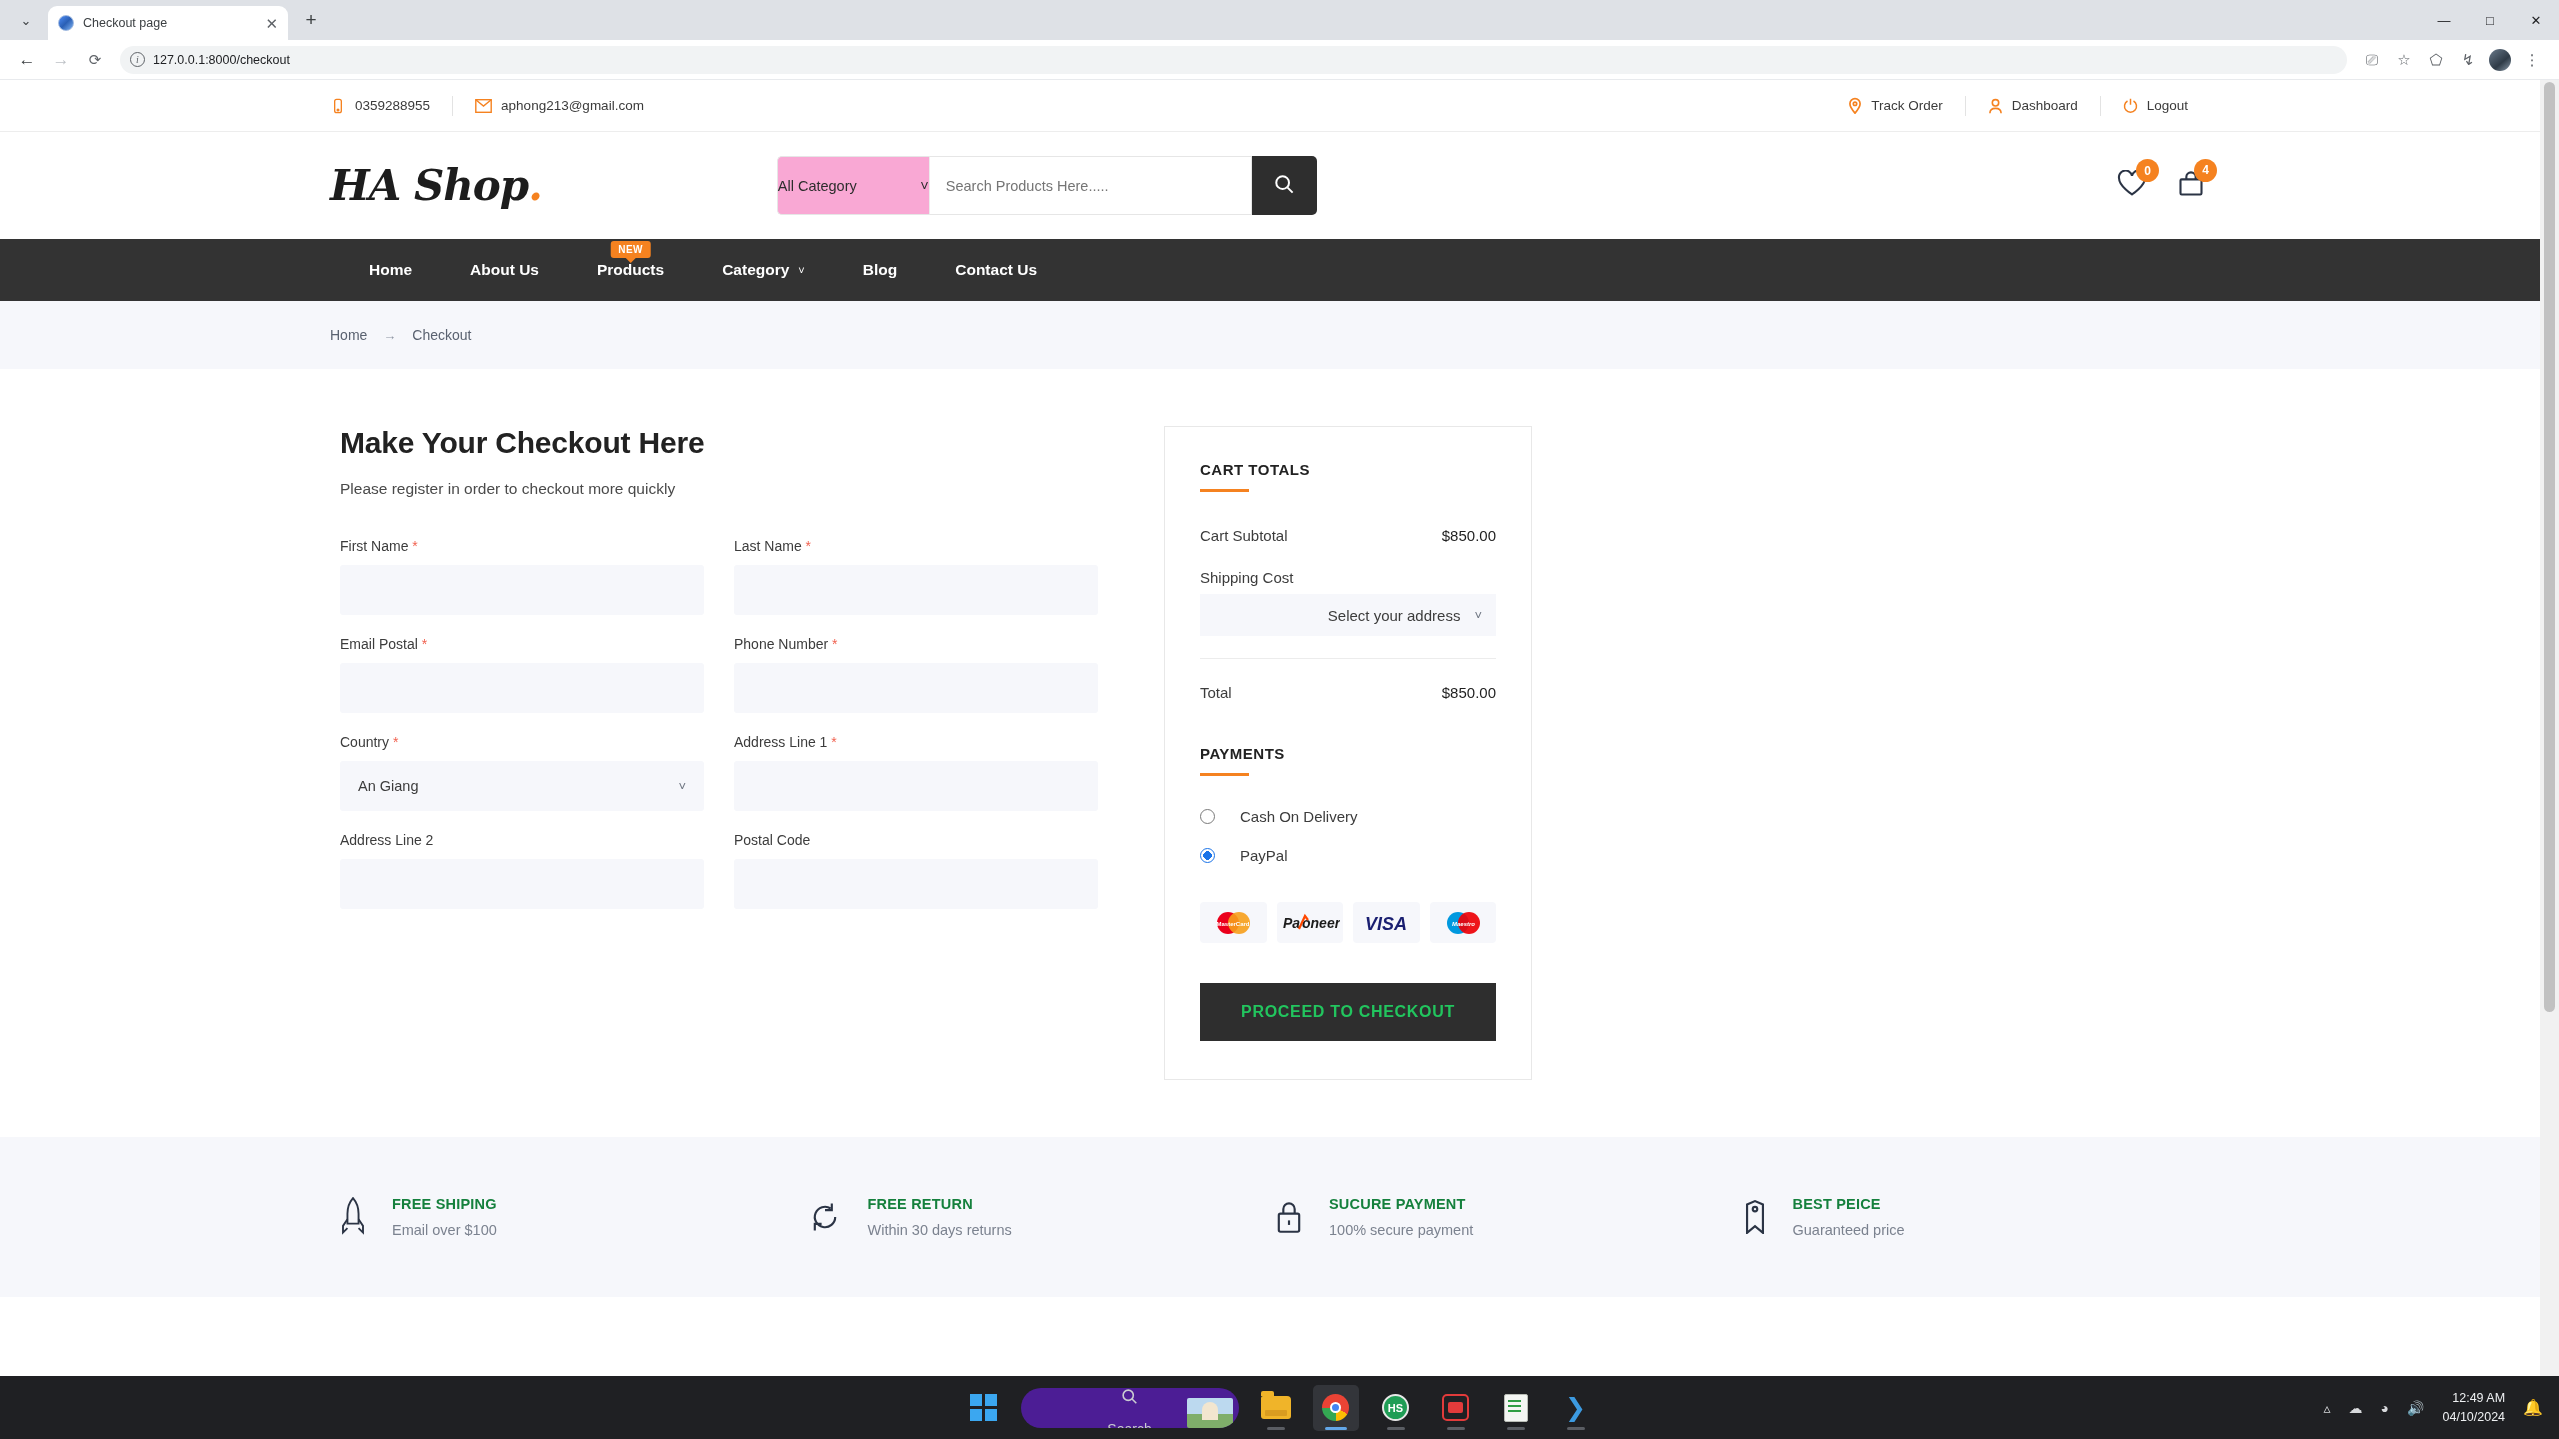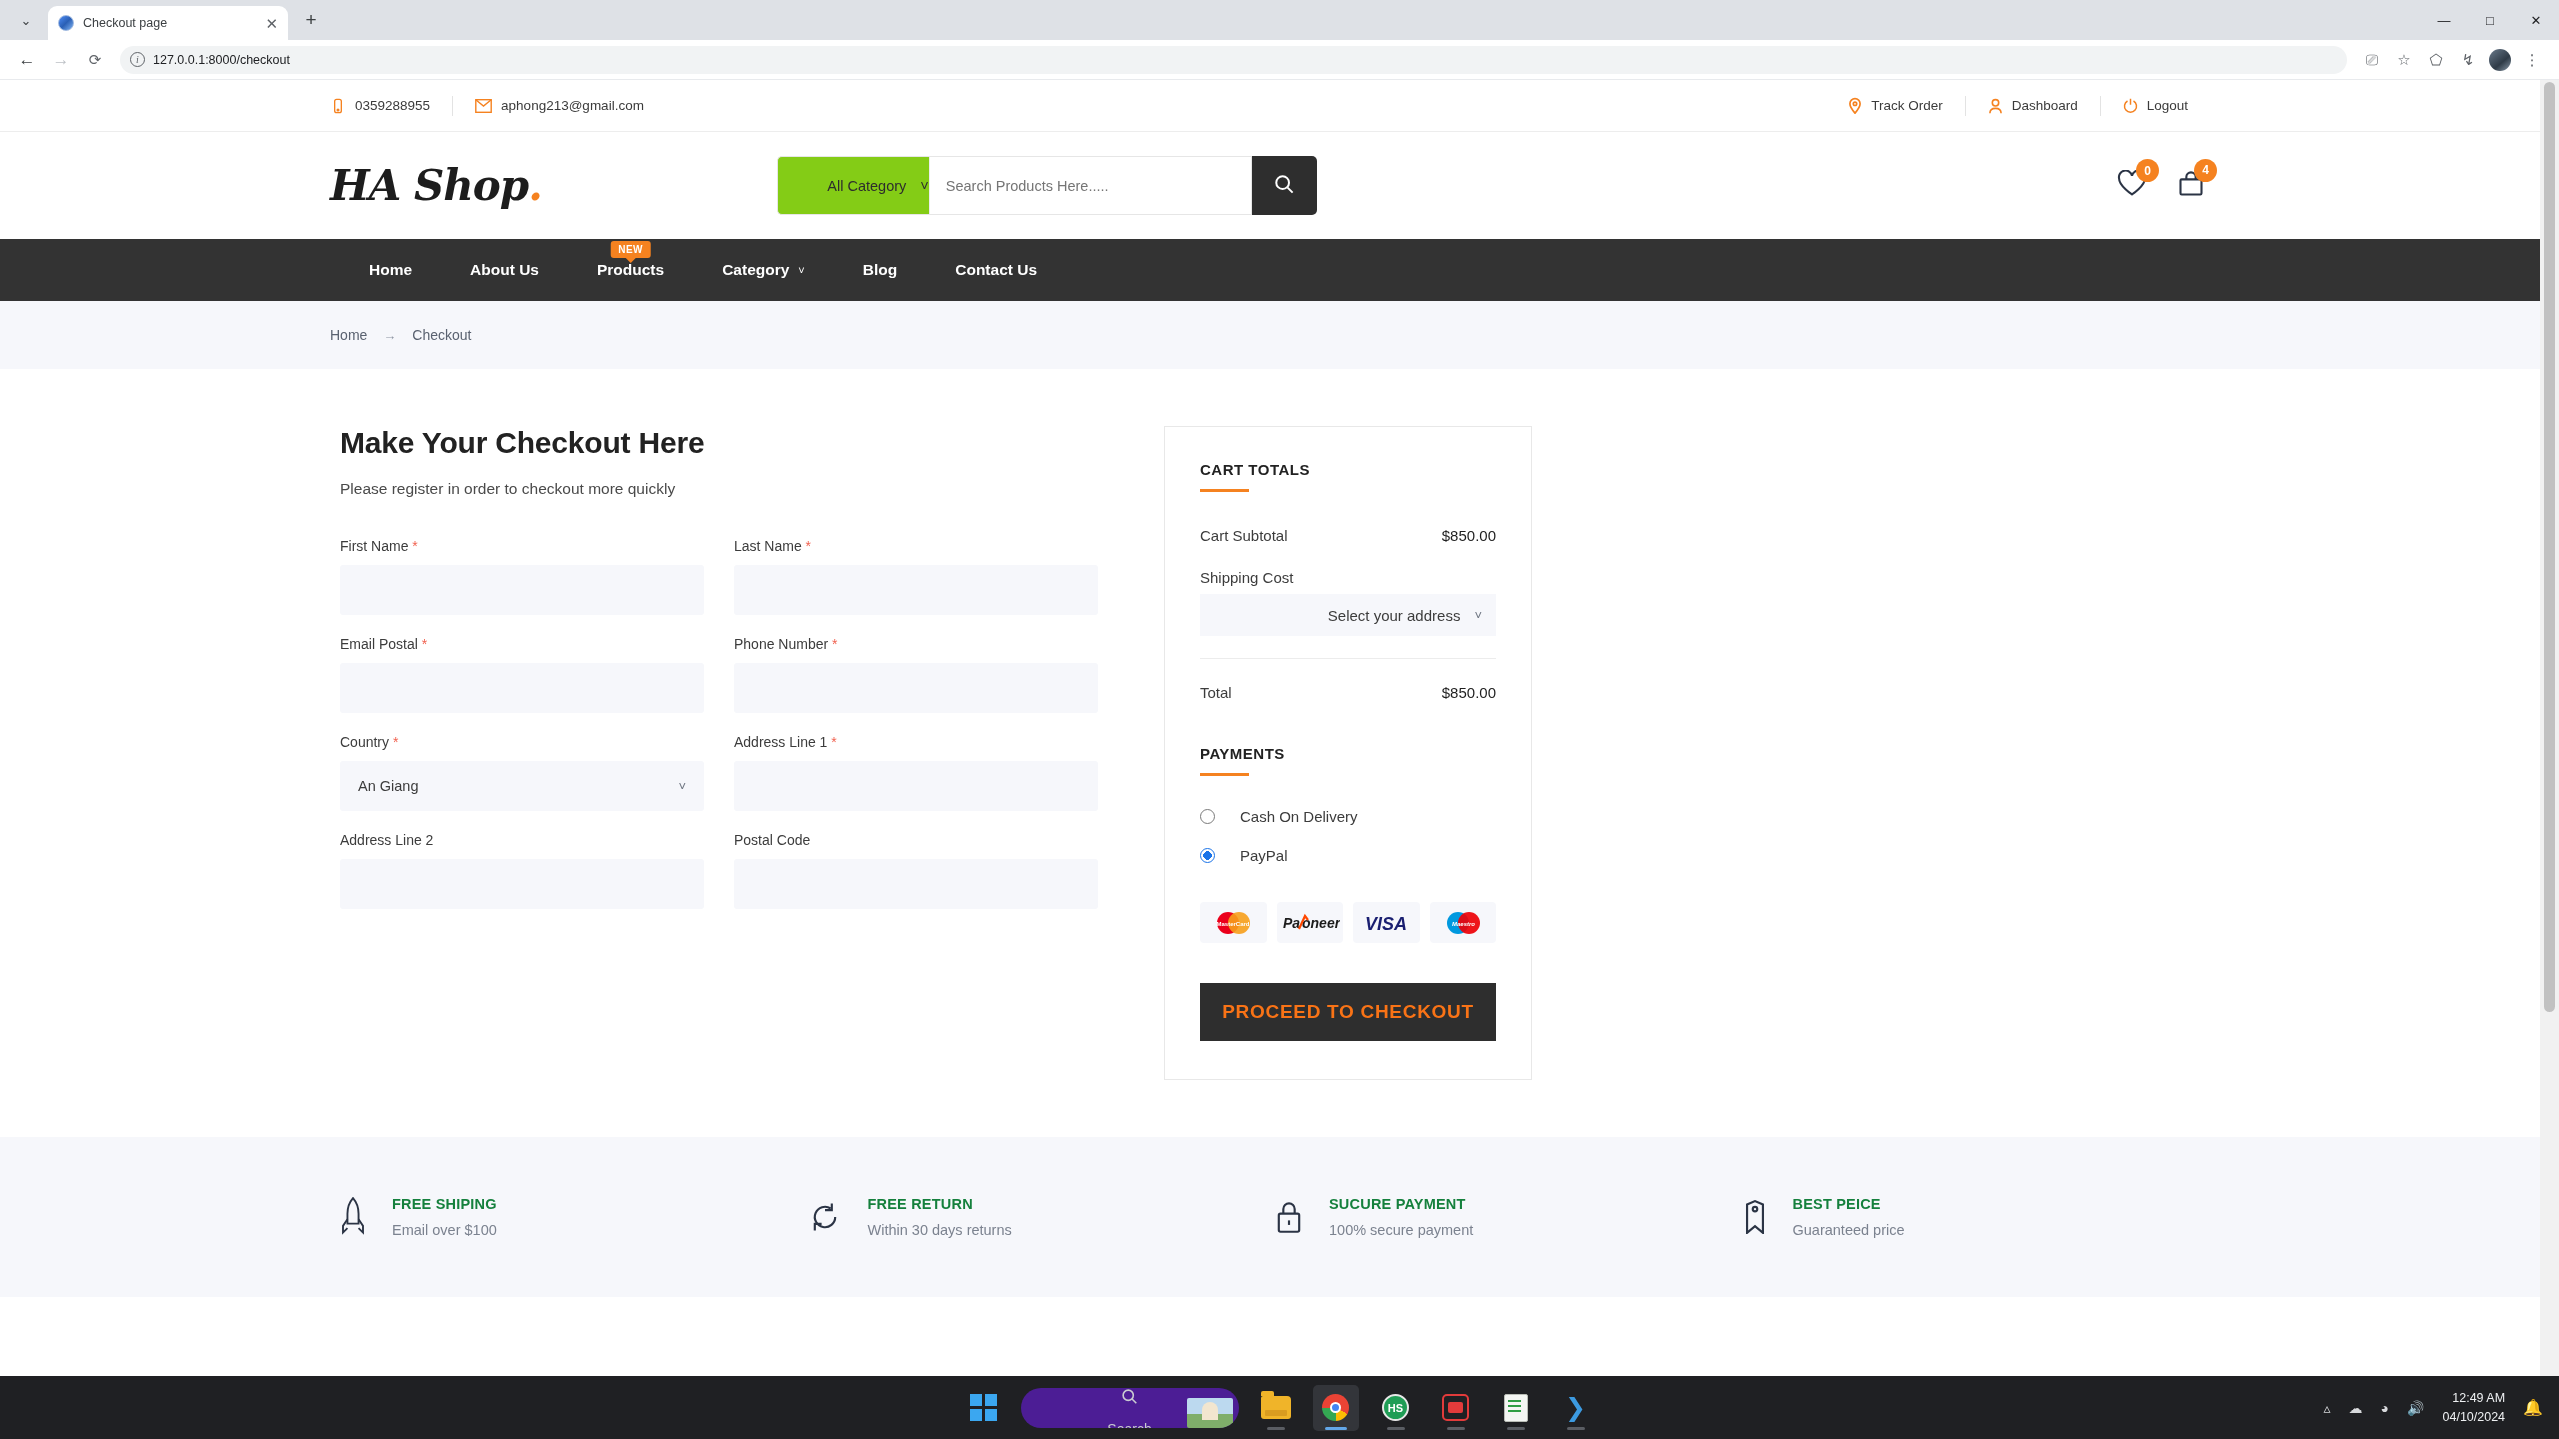--- a/index.html
+++ b/index.html
@@ -77,22 +77,22 @@
 
   
   .header { height: 107px; display: flex; align-items: center; }
   .header-inner { width: 1880px; margin: 0 auto; display: flex; align-items: center; }
   .logo { font-family: "DejaVu Serif", serif; font-size: 42px; font-weight: 700; font-style: italic;
     color: #1d1d1d; letter-spacing: -1px; }
   .logo .dot { color: #f58220; }
   .searchwrap { display: flex; margin-left: 235px; height: 59px; }
   .sel-cat {
     width: 152px; border: 1px solid #e6e6e6; border-right: none; border-radius: 5px 0 0 5px;
-    display: flex; align-items: center; justify-content: flex-end; gap: 14px;
-    font-size: 14.5px; color: #2d2d2d; background: #84cc16;
+    display: flex; align-items: center; justify-content: space-between; gap: 14px;
+    font-size: 14.5px; color: #2d2d2d; background: #f9a8d4;
   }
   .search-input {
     width: 323px; border: 1px solid #e6e6e6; border-left: 1px solid #ececec; background: #fff;
     font-size: 14.5px; color: #8a8a8a; padding: 0 16px; font-family: "Liberation Sans", sans-serif;
   }
   .search-btn { width: 65px; background: #2e2e2e; border: none; border-radius: 0 5px 5px 0;
     display: flex; align-items: center; justify-content: center; color: #fff; cursor: pointer; }
   .header-icons { margin-left: auto; display: flex; align-items: center; gap: 30px; padding-right: 5px; }
   .hicon { position: relative; color: #2b3445; }
   .badge {
@@ -159,22 +159,22 @@
   .divider { height: 1px; background: #ececec; margin-top: 22px; }
   .pay-title { margin-top: 44px; }
   .pay-opt { display: flex; align-items: center; gap: 25px; font-size: 15px; color: #3c3c3c; margin-top: 22px; }
   .radio { width: 15px; height: 15px; border-radius: 50%; border: 1.5px solid #7a7a7a; flex: none; }
   .radio.on { border: 1.5px solid #1a73e8; background:
      radial-gradient(circle, #1a73e8 0 45%, #fff 46% 100%); }
   .cards-row { display: flex; gap: 10px; margin-top: 38px; }
   .cardlogo { width: 70px; height: 41px; background: #f6f7fb; border-radius: 4px;
     display: flex; align-items: center; justify-content: center; }
   .checkout-btn {
-    width: 100%; height: 58px; background: #2e2e2e; color: #f97316; border: none; margin-top: 40px;
-    font-size: 19px; font-weight: 700; letter-spacing: .7px; cursor: pointer;
+    width: 100%; height: 58px; background: #2e2e2e; color: #22c55e; border: none; margin-top: 40px;
+    font-size: 16px; font-weight: 700; letter-spacing: .7px; cursor: pointer;
     font-family: "Liberation Sans", sans-serif;
   }
 
   
   .features { background: #f6f7fb; margin-top: 57px; height: 160px; display: flex; align-items: center; }
   .features-inner { width: 1880px; margin: 0 auto; display: flex; padding-left: 10px; }
   .feat { display: flex; align-items: center; gap: 26px; width: 25%; }
   .feat-ico { color: #2b3445; display: flex; align-items: center; }
   .feat-title { font-size: 14.5px; font-weight: 700; color: #15803d; letter-spacing: .2px; }
   .feat-sub { font-size: 14.5px; color: #7b828f; margin-top: 10px; }

